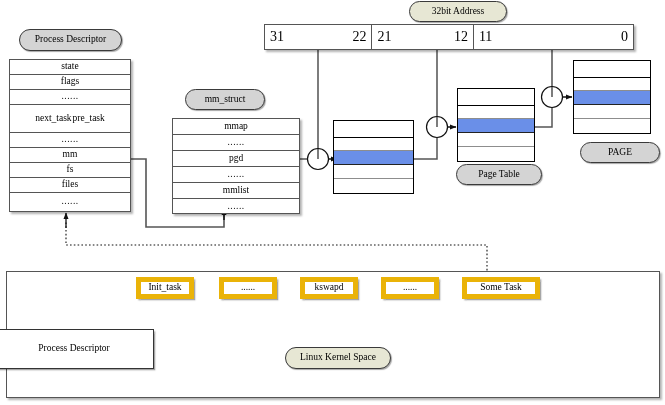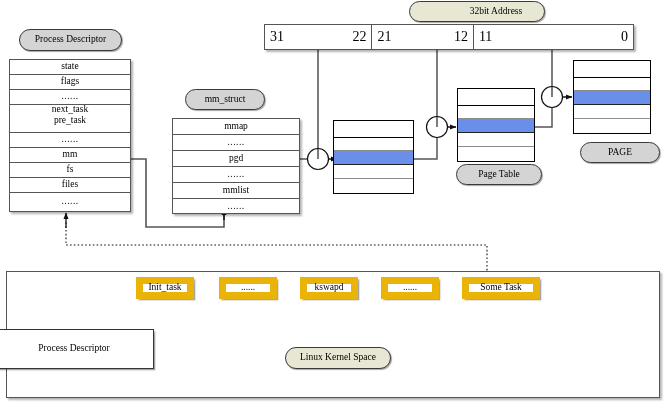--- a/index.html
+++ b/index.html
@@ -29,21 +29,21 @@
     box-sizing:border-box;
   }
   .struct .row{
     box-sizing:border-box;
     border-bottom:1px solid #555;
     display:flex;align-items:center;justify-content:center;
     font-size:9.5px;line-height:1;text-align:center;
   }
   .struct .row:last-child{border-bottom:none;}
   .struct .row.dots{letter-spacing:.5px;}
-  .struct .row.two{flex-direction:column;justify-content:flex-start;gap:1px;}
+  .struct .row.two{flex-direction:row;justify-content:center;gap:1px;}
 
   
   .frames{
     position:absolute;border:1.4px solid #000;background:#fff;box-sizing:border-box;
   }
   .frames .fr{box-sizing:border-box;width:100%;}
   .frames .fr.thin{border-bottom:1px solid #8d8d8d;}
   .frames .fr.thick{border-bottom:1.6px solid #000;}
   .frames .fr.sel{background:#6a8fe8;border-bottom:1.4px solid #222;}
   .frames .fr.last{border-bottom:none;}
@@ -60,21 +60,21 @@
   .addrseg .lo,.addrseg .hi{position:absolute;top:50%;transform:translateY(-50%);font-size:14px;}
   .addrseg .lo{left:5px;}
   .addrseg .hi{right:5px;}
 
   
   .kernelbox{
     position:absolute;border:1px solid #555;background:#fff;
     box-shadow:2px 2px 2px rgba(0,0,0,.30);box-sizing:border-box;
   }
   .taskbox{
-    position:absolute;border:7px solid #eab308;background:#fff;box-sizing:border-box;
+    position:absolute;border:5px solid #eab308;background:#fff;box-sizing:border-box;
     display:flex;align-items:center;justify-content:center;
     font-size:9.5px;line-height:1;white-space:nowrap;
     box-shadow:1.5px 1.5px 1.5px rgba(0,0,0,.35);
   }
   .caption{
     position:absolute;border:1px solid #333;background:#fff;box-sizing:border-box;
     display:flex;flex-direction:column;align-items:center;justify-content:center;
     font-size:9.5px;line-height:1.25;white-space:nowrap;
     box-shadow:1.5px 1.5px 1.5px rgba(0,0,0,.35);
   }
@@ -149,21 +149,21 @@
   </svg>
 
   <div class="pill" style="left:19px;top:29px;width:101px;height:20px;">
     <span>Process Descriptor</span>
   </div>
 
   <div class="pill" style="left:185px;top:89px;width:78px;height:19px;">
     <span>mm_struct</span>
   </div>
 
-  <div class="pill beige" style="left:409px;top:1px;width:96px;height:19px;padding-left:38px;">
+  <div class="pill beige" style="left:409px;top:1px;width:96px;height:19px;">
     <span>32bit Address</span>
   </div>
 
 
   <div class="pill" style="left:456px;top:164px;width:84px;height:19px;">
     <span>Page Table</span>
   </div>
 
   <div class="pill" style="left:580px;top:142px;width:78px;height:19px;">
     <span>PAGE</span>

